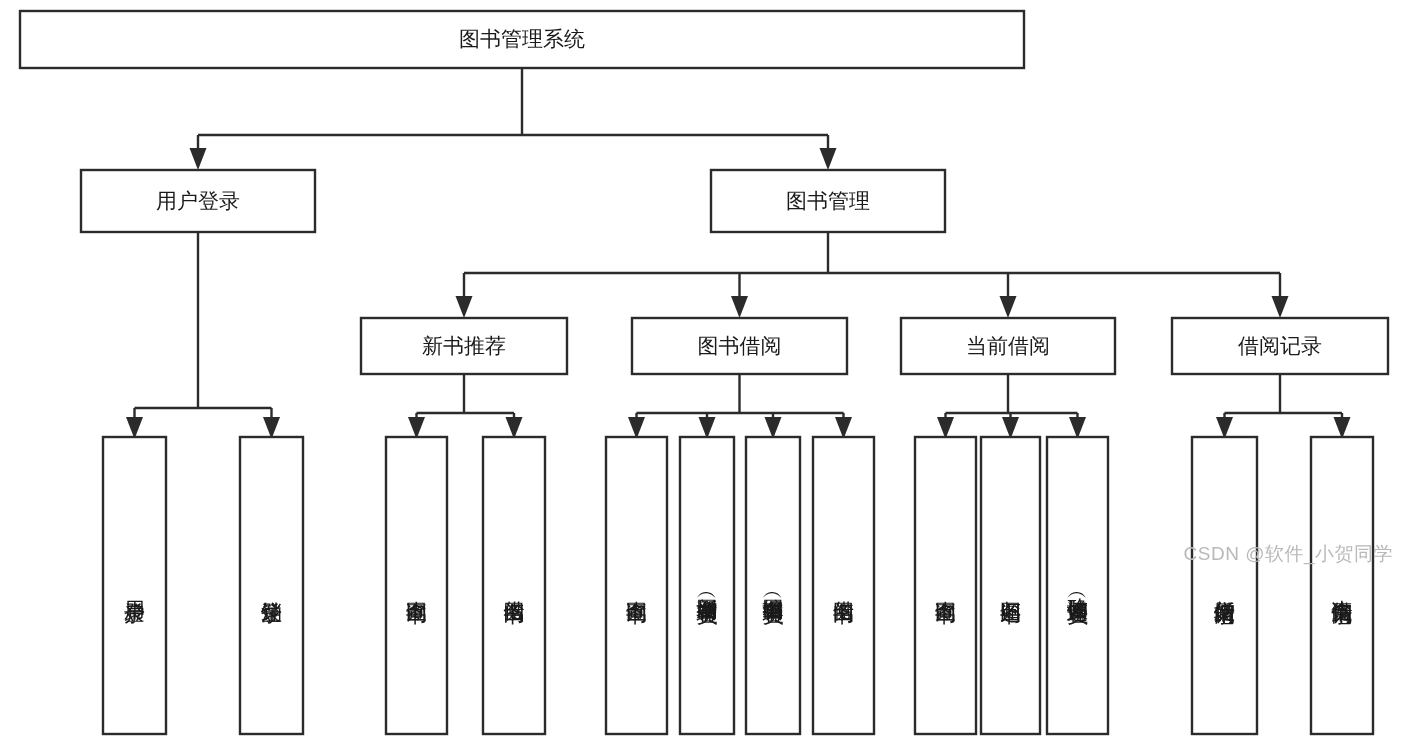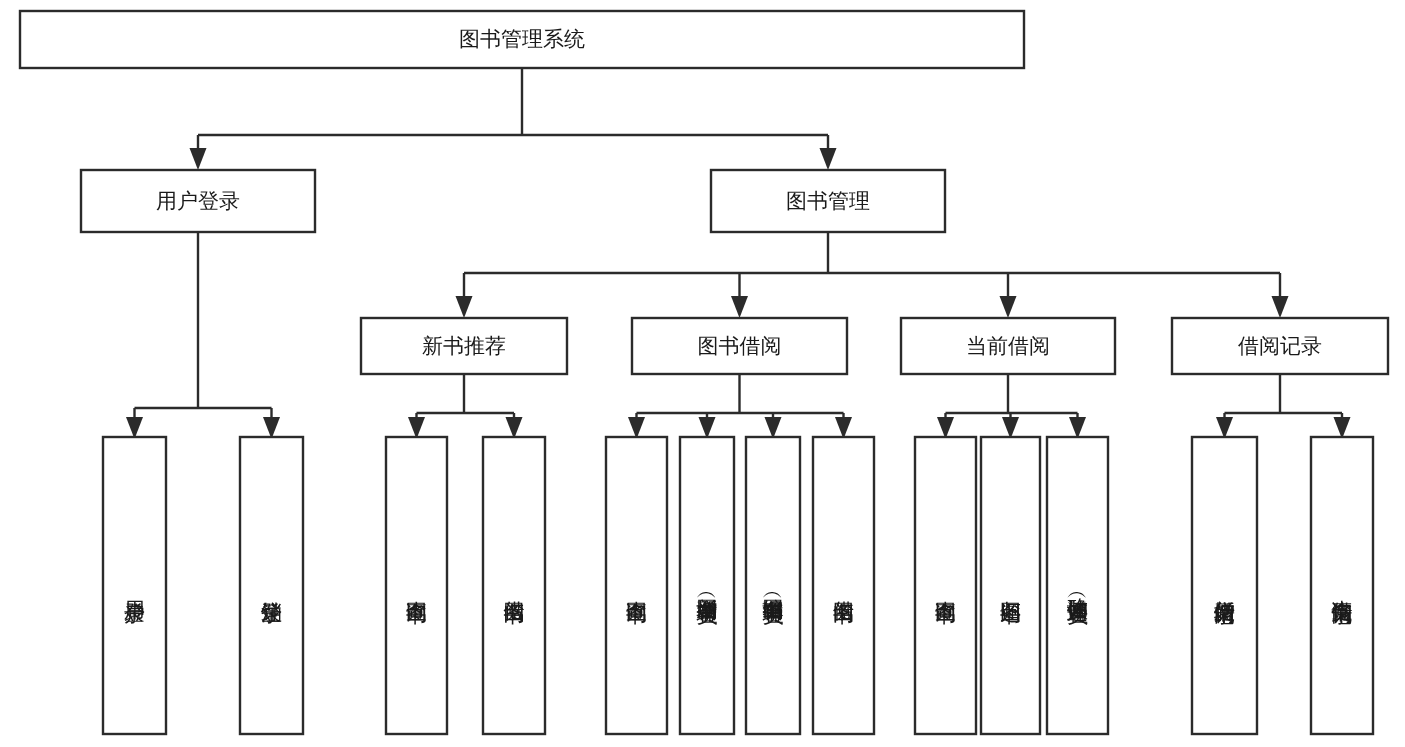--- a/index.html
+++ b/index.html
@@ -207,13 +207,14 @@
         <span class="leaf-label">确认归还（管理员）</span>
       </div>
       <div class="leaf-label-wrap" style="left: 1192px; top: 437px; width: 65px; height: 297px;">
         <span class="leaf-label">新增借阅记录</span>
       </div>
       <div class="leaf-label-wrap" style="left: 1311px; top: 437px; width: 62px; height: 297px;">
         <span class="leaf-label">查询借阅记录</span>
       </div>
     </div>
 
+  <div class="watermark">CSDN @软件_小贺同学</div>
 </div>
 
 </body></html>

